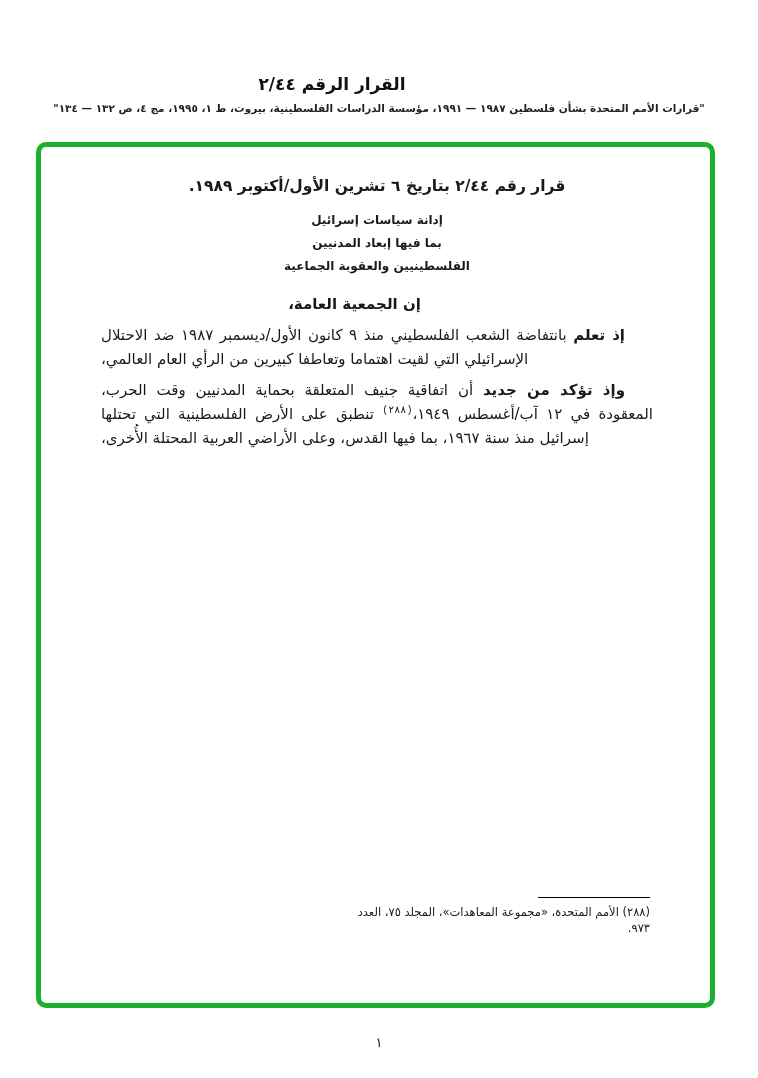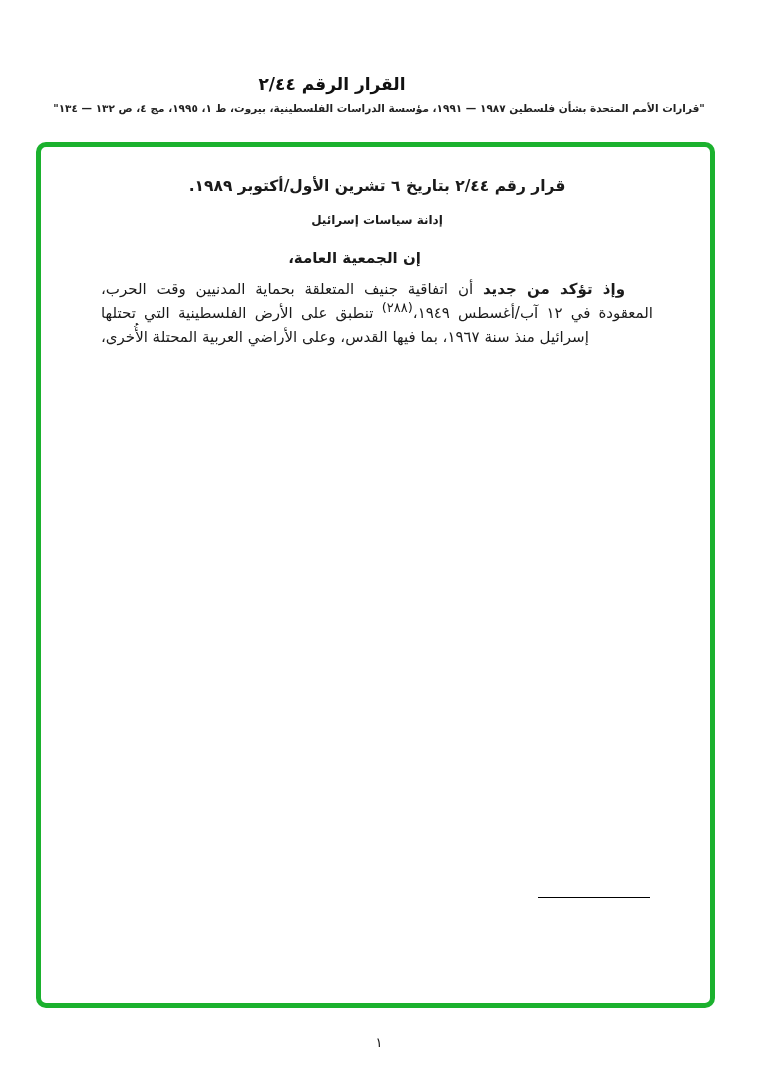--- a/index.html
+++ b/index.html
@@ -34,21 +34,21 @@
   }
   .opening{
     margin:14px 0 0 0;font-weight:bold;font-size:15px;line-height:24px;
     padding-right:45px;text-align:center;
   }
   .body-para{
     margin:7px 0 0 0;font-size:15px;line-height:24px;
     text-align:justify;text-align-last:left;text-indent:28px;
   }
   .body-para b{font-weight:bold;}
-  .body-para sup{font-size:13px;line-height:0;}
+  .body-para sup{font-size:10px;line-height:0;font-family:Liberation Mono, monospace;}
   .fn-rule{
     position:absolute;top:750px;right:60px;width:112px;height:0;
     border-top:1.5px solid #000;
   }
   .fn-text{
     position:absolute;top:757px;right:60px;width:300px;margin:0;
     font-size:11.5px;text-align:right;direction:rtl;line-height:16px;
   }
   .page-number{
     position:absolute;top:1035px;left:0;width:758px;
@@ -64,31 +64,35 @@
 
   <div class="doc-source">"قرارات الأمم المتحدة بشأن فلسطين ١٩٨٧ — ١٩٩١، مؤسسة الدراسات الفلسطينية، بيروت، ط ١، ١٩٩٥، مج ٤، ص ١٣٢ — ١٣٤"</div>
 
   <div class="green-box" style="border-color: rgb(27, 177, 46);">
     <div class="box-inner">
 
       <div class="res-heading">قرار رقم ٢/٤٤ بتاريخ ٦ تشرين الأول/أكتوبر ١٩٨٩.</div>
 
       <div class="res-title">
         <div class="res-title-line">إدانة سياسات إسرائيل</div>
+        <div class="res-title-line">بما فيها إبعاد المدنيين</div>
+        <div class="res-title-line">الفلسطينيين والعقوبة الجماعية</div>
       </div>
 
       <p class="opening">إن الجمعية العامة،</p>
 
+      <p class="body-para"><b>إذ تعلم</b><span> بانتفاضة الشعب الفلسطيني منذ ٩ كانون الأول/ديسمبر ١٩٨٧ ضد الاحتلال الإسرائيلي التي لقيت اهتماما وتعاطفا كبيرين من الرأي العام العالمي،</span></p>
 
 
       <p class="body-para"><b>وإذ تؤكد من جديد</b><span> أن اتفاقية جنيف المتعلقة بحماية المدنيين وقت الحرب، المعقودة في ١٢ آب/أغسطس ١٩٤٩،</span><sup>(٢٨٨)</sup><span> تنطبق على الأرض الفلسطينية التي تحتلها إسرائيل منذ سنة ١٩٦٧، بما فيها القدس، وعلى الأراضي العربية المحتلة الأُخرى،</span></p>
 
 
 
 
     </div>
 
     <div class="fn-rule"></div>
+    <p class="fn-text">(٢٨٨) الأمم المتحدة، «مجموعة المعاهدات»، المجلد ٧٥، العدد ٩٧٣.</p>
   </div>
 
   <div class="page-number">١</div>
 
 </div>
 
 </body></html>

